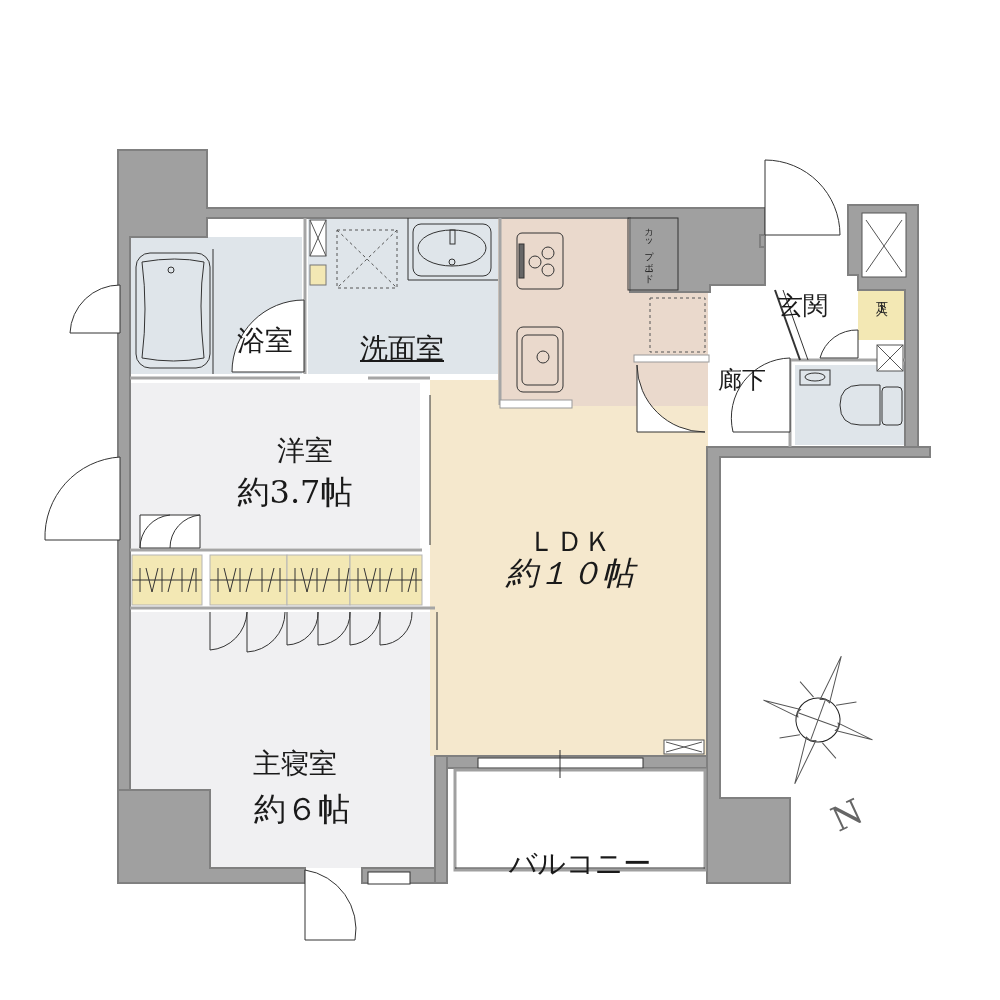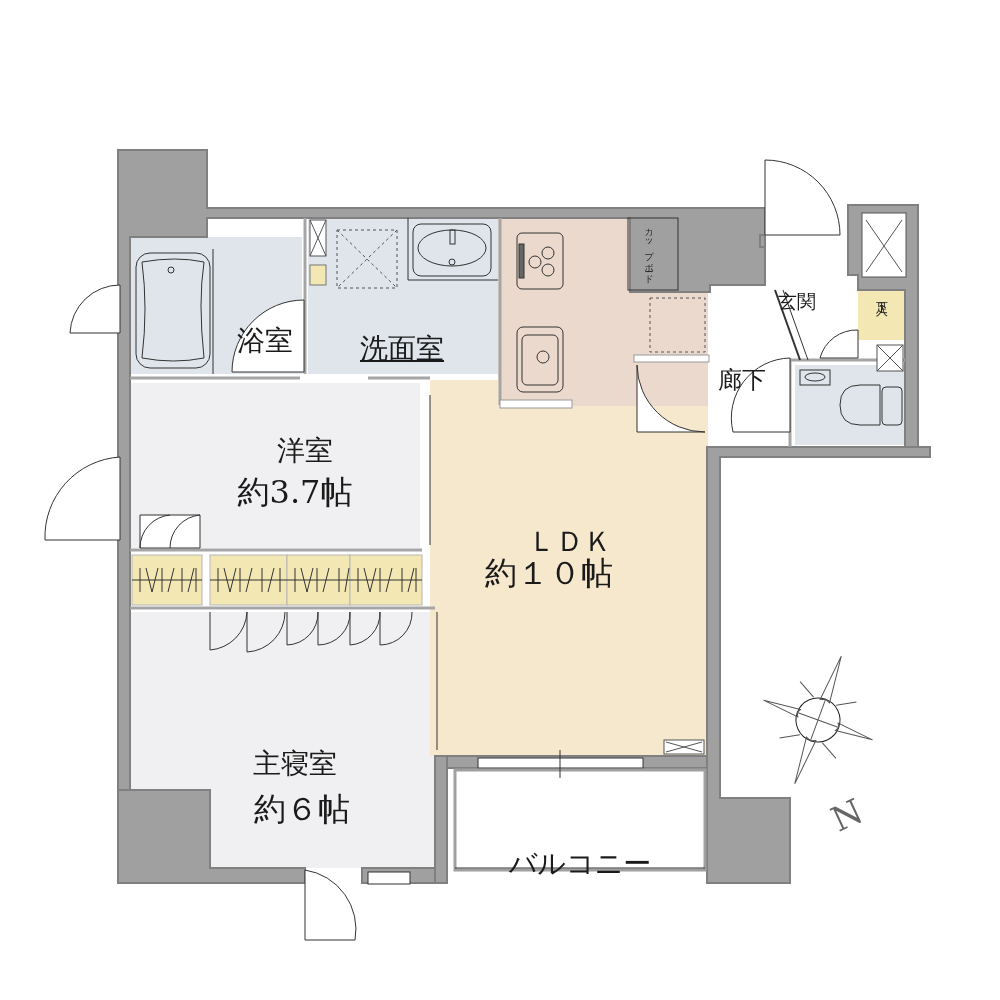--- a/index.html
+++ b/index.html
@@ -182,26 +182,26 @@
   </g>
 </svg>
 
 <div class="label room-name" style="left:237px;top:288px;margin-top:35px;">浴室</div>
 <div class="label room-name" style="left:360px;top:331px;text-decoration:underline;">洗面室</div>
 
 <div class="label room-name" style="left:245px;top:433px;width:120px;">洋室</div>
 <div class="label room-size" style="left:215px;top:472px;width:160px;">約3.7帖</div>
 
 <div class="label room-name" style="left:500px;top:524px;width:140px;">ＬＤＫ</div>
-<div class="label room-size" style="left:469px;top:553px;width:160px;">約１０帖</div>
+<div class="label room-size" style="left:490px;top:553px;width:160px;font-style:italic;">約１０帖</div>
 
 <div class="label room-name" style="left:225px;top:702px;width:140px;margin-top:44px;">主寝室</div>
 <div class="label room-size" style="left:232px;top:741px;width:140px;margin-top:48px;">約６帖</div>
 
 <div class="label room-name" style="left:485px;top:831px;width:190px;margin-top:15px;">バルコニー</div>
 
-<div class="label room-name" style="left:778px;top:290px;font-size:19px;">玄関</div>
+<div class="label room-name" style="left:778px;top:290px;font-size:25px;">玄関</div>
 <div class="label room-name" style="left:718px;top:365px;font-size:24px;">廊下</div>
 
 <div class="small-v" style="left:873px;top:292px;font-size:12px;">下足入</div>
 <div class="small-v" style="left:642px;top:222px;font-size:9px;">カップボード</div>
 
 <div class="north" style="left:832px;top:795px;">N</div>
 
 </body></html>

